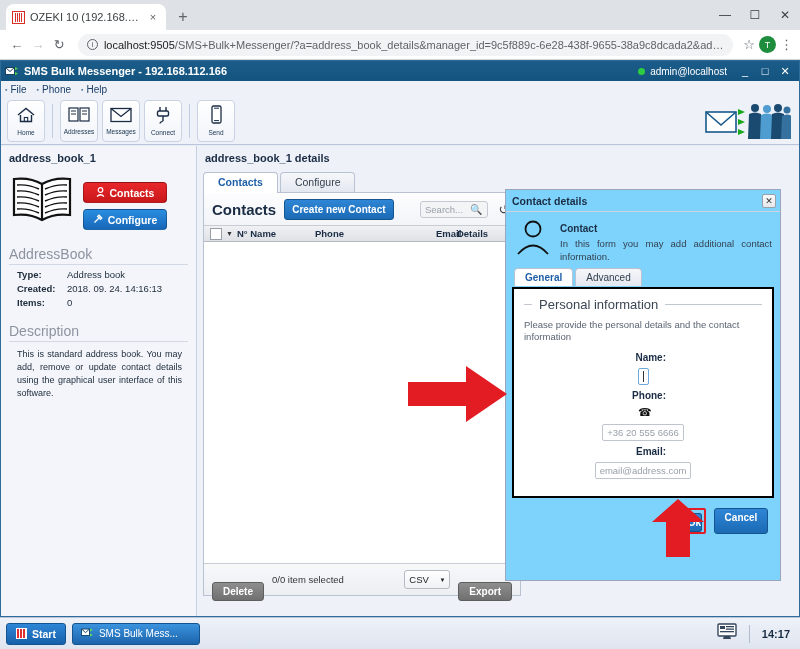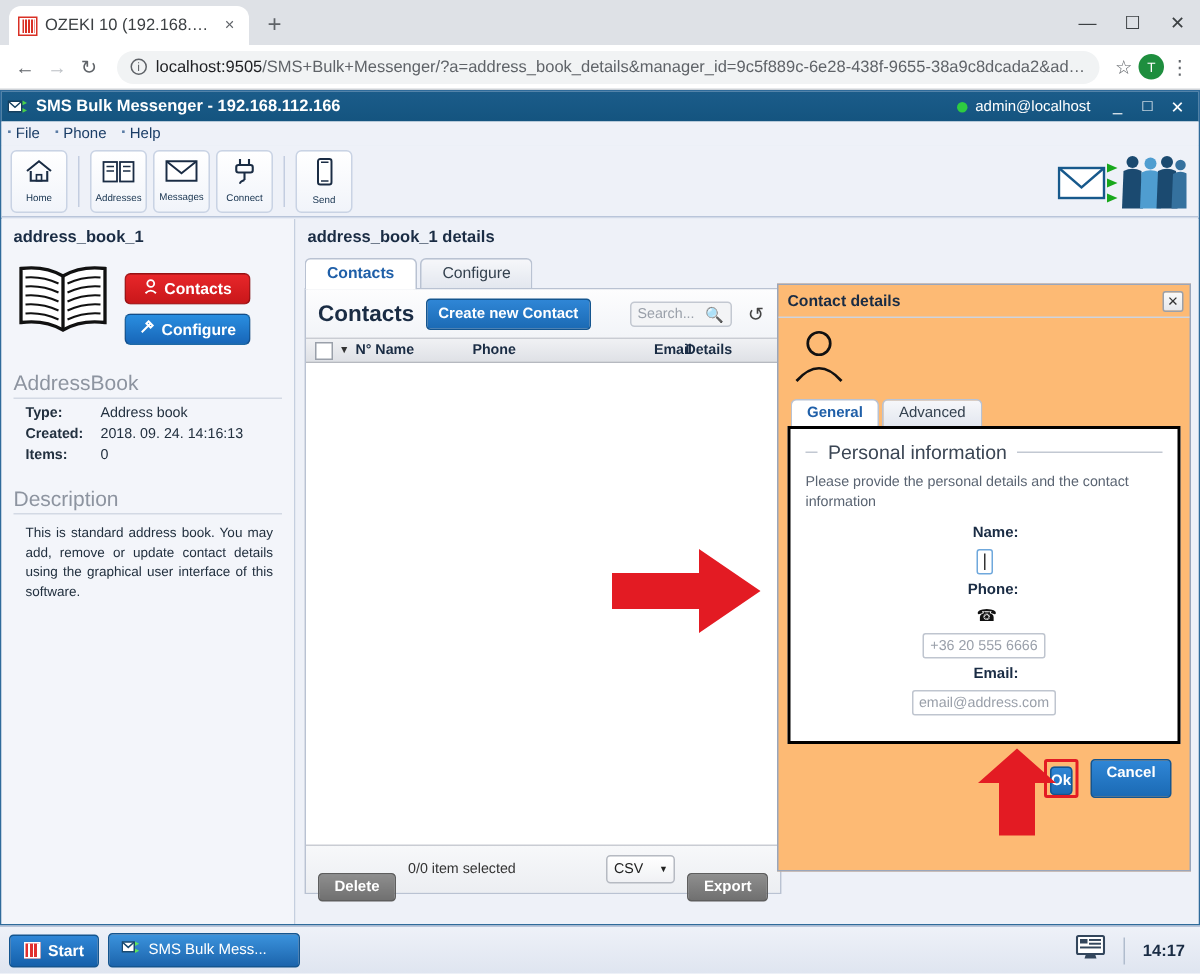--- a/index.html
+++ b/index.html
@@ -286,23 +286,23 @@
     width: 46px; height: 19px;
     border: 1px solid #b6bac2; border-radius: 3px;
     background: linear-gradient(#fff,#f0f1f4);
     display: flex; align-items: center; justify-content: space-between;
     padding: 0 4px; font-size: 9.5px; color: #222;
   }
   .csv-select .cv { font-size: 6px; }
 
   
   .dialog {
-    position: absolute; left: 321px; top: 43px;
+    position: absolute; left: 308px; top: 43px;
     width: 276px; height: 392px;
-    background: #fdba74;
+    background: #7dd3fc;
     border: 1px solid #9aa6bb;
     z-index: 5;
   }
   .dlg-head {
     display: flex; align-items: center;
     padding: 4px 4px 3px 6px;
     font-size: 10.5px; font-weight: bold; color: #1a2c44;
     border-bottom: 1px solid #cdd4e0;
   }
   .dlg-x {
@@ -311,21 +311,21 @@
     border: 1px solid #9aa0aa; border-radius: 2px;
     background: linear-gradient(#fafafa,#e6e8ec);
     display: flex; align-items: center; justify-content: center;
     font-size: 9px; color: #333; font-weight: normal;
   }
   .dlg-intro { display: flex; gap: 8px; padding: 6px 8px 4px 8px; }
   .dlg-intro .txt { flex: 1 1 auto; }
   .dlg-intro .t1 { font-size: 10px; font-weight: bold; color: #1a2c44; }
   .dlg-intro .t2 { font-size: 9.5px; color: #34414f; text-align: justify; line-height: 1.35; margin-top: 2px;}
 
-  .dlg-tabs { display: flex; gap: 2px; padding-left: 8px; height: 19px; align-items: flex-end; position: relative; z-index: 2;}
+  .dlg-tabs { display: flex; gap: 2px; padding-left: 8px; height: 19px; align-items: center; position: relative; z-index: 2;}
   .dtab {
     padding: 3px 10px 3px 10px; font-size: 10px;
     border: 1px solid #b9c2d2; border-bottom: none;
     border-radius: 4px 4px 0 0;
     background: linear-gradient(#f6f7fa,#e3e7ef);
     color: #34414f;
   }
   .dtab.active { background: #fff; color: #1f5fa8; font-weight: bold; }
 
   .redbox {
@@ -650,20 +650,24 @@
           <span class="dlg-x">✕</span>
         </div>
 
         <div class="dlg-intro">
           <span>
             <svg width="38" height="38" viewBox="0 0 38 38">
                 <circle cx="19" cy="11" r="7.5" fill="none" stroke="#111" stroke-width="1.8"></circle>
                 <path d="M4 36 q15 -17 30 0" fill="none" stroke="#111" stroke-width="1.8"></path>
               </svg>
           </span>
+          <span class="txt">
+            <span class="t1">Contact</span>
+            <div class="t2">In this form you may add additional contact information.</div>
+          </span>
         </div>
 
         <div class="dlg-tabs">
           <div class="dtab active">General</div>
           <div class="dtab">Advanced</div>
         </div>
 
         <div class="redbox">
           <div class="fieldset-title">
             <span>Personal information</span>

